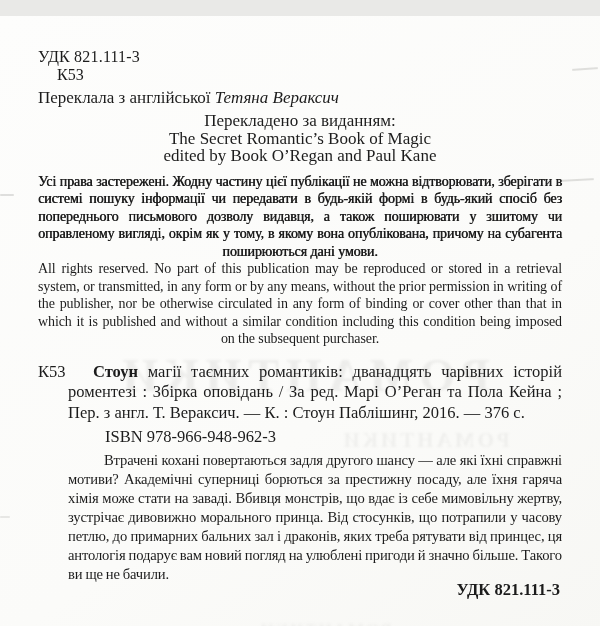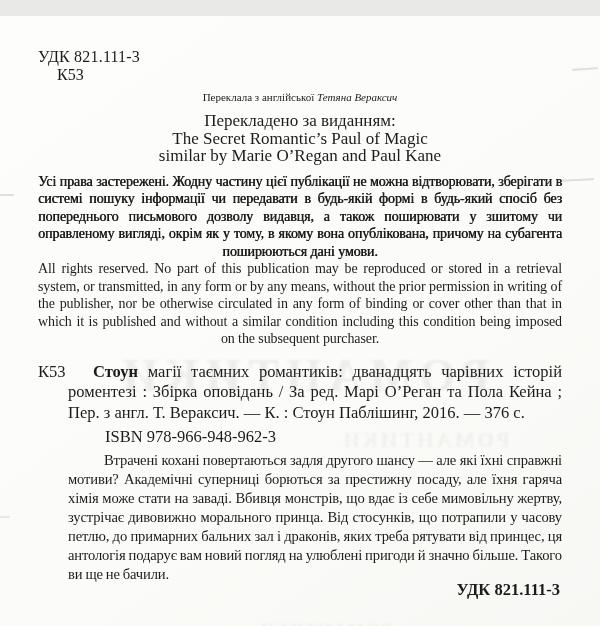--- a/index.html
+++ b/index.html
@@ -14,21 +14,21 @@
     background: linear-gradient(145deg, #fdfdfc 0%, #fbfbf9 60%, #f7f7f4 100%);
     color: #1c1c1c;
     overflow: hidden;
     margin-top: 16px;
   }
   .content { padding: 32px 38px 0 38px; }
 
   .udc-line { font-size: 16px; line-height: 18px; letter-spacing: 0.2px; }
   .class-code { font-size: 16px; line-height: 18px; padding-left: 19px; }
 
-  .translator-line { text-align: center; margin-top: 4px; font-size: 11px; line-height: 19px; }
+  .translator-line { margin-top: 4px; font-size: 17px; line-height: 19px; }
   .translator-line .name { font-style: italic; }
 
   .edition-block { text-align: center; margin-top: 5px; font-size: 17px; line-height: 17.5px; }
 
   .rights { margin-top: 8px; font-size: 14px; line-height: 17.5px;
             text-align: justify; text-align-last: center; letter-spacing: -0.1px; }
   .rights.uk { text-shadow: 0.45px 0 0 #1c1c1c; }
 
   .catalog { position: relative; margin-top: 14px; margin-left: 30px;
              font-size: 16.5px; line-height: 20.5px; text-align: justify; }
@@ -80,22 +80,22 @@
     <div class="udc-line">УДК 821.111-3</div>
     <div class="class-code">К53</div>
 
     <div class="translator-line">
       <span>Переклала з англійської</span>
       <span class="name">Тетяна Вераксич</span>
     </div>
 
     <div class="edition-block">
       <div>Перекладено за виданням:</div>
-      <div>The Secret Romantic’s Paul of Magic</div>
-      <div>similar by Marie O’Regan and Paul Kane</div>
+      <div>The Secret Romantic’s Book of Magic</div>
+      <div>edited by Book O’Regan and Paul Kane</div>
     </div>
 
     <p class="rights uk" style="margin:8px 0 0 0;">Усі права застережені. Жодну частину цієї публікації не можна відтворювати, зберігати в системі пошуку інформації чи передавати в будь-якій формі в будь-який спосіб без попереднього письмового дозволу видавця, а також поширювати у зшитому чи оправленому вигляді, окрім як у тому, в якому вона опублікована, причому на субагента поширюються дані умови.</p>
 
     <p class="rights en" style="margin:0;">All rights reserved. No part of this publication may be reproduced or stored in a retrieval system, or transmitted, in any form or by any means, without the prior permission in writing of the publisher, nor be otherwise circulated in any form of binding or cover other than that in which it is published and without a similar condition including this condition being imposed on the subsequent purchaser.</p>
 
     <div class="catalog">
       <span class="code">К53</span>
       <span class="entry-text"><span class="lead">Стоун</span><span> магії таємних романтиків: дванадцять чарівних історій роментезі : Збірка оповідань / За ред. Марі О’Реган та Пола Кейна ; Пер. з англ. Т. Вераксич. — К. : Стоун Паблішинг, 2016. — 376 с.</span></span>
     </div>

